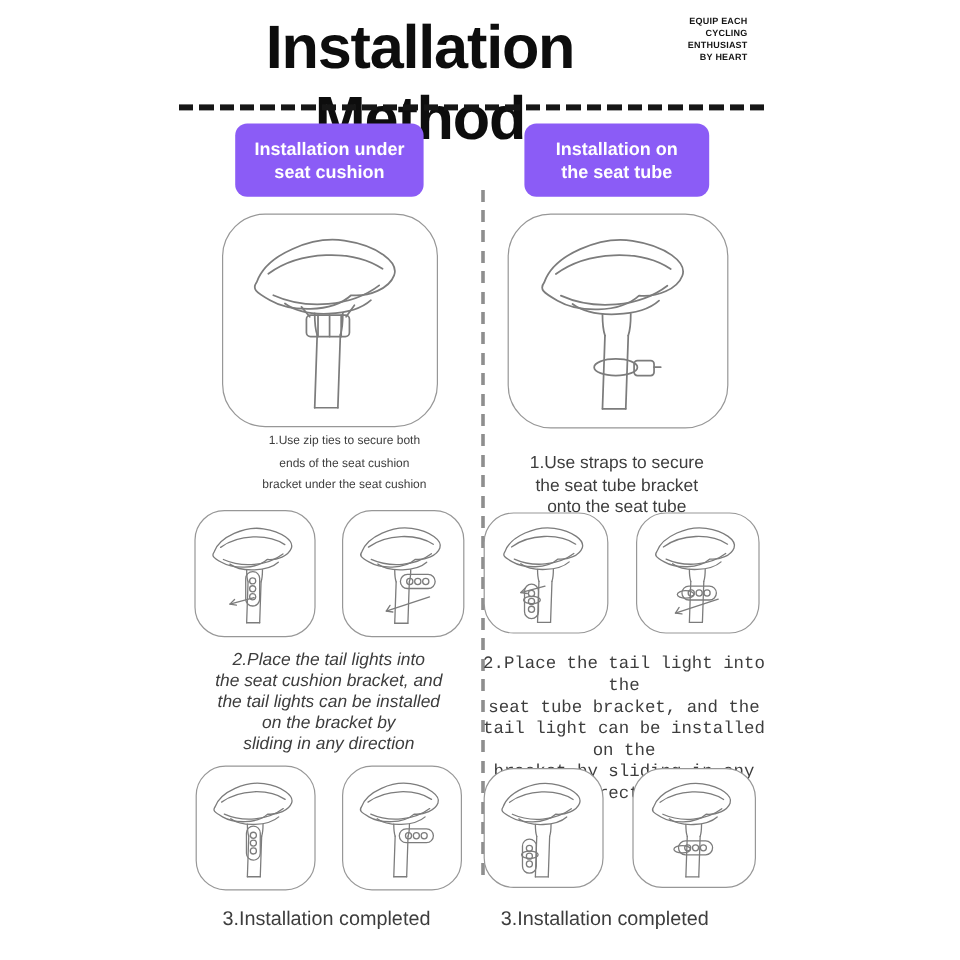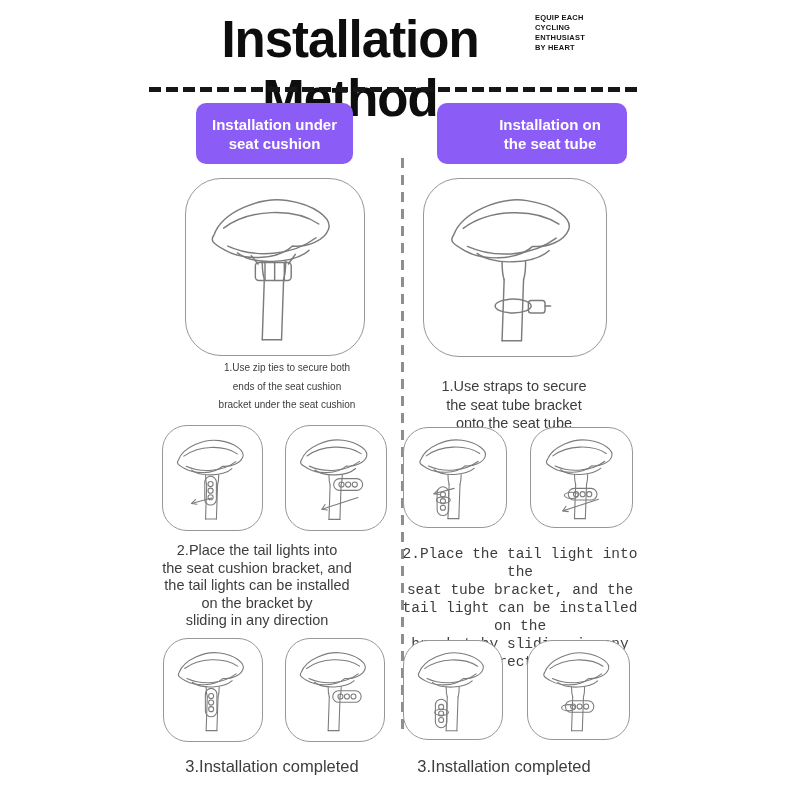--- a/index.html
+++ b/index.html
@@ -2,34 +2,34 @@
 <html><head>
 <meta charset="utf-8">
 <style>
   html,body{margin:0;padding:0;background:#ffffff;}
   .canvas{position:relative;width:800px;height:800px;background:#ffffff;
           font-family:"Liberation Sans",sans-serif;overflow:hidden;}
   .abs{position:absolute;}
 
   .title{left:140px;top:10px;width:420px;text-align:center;
          font-size:51px;font-weight:bold;letter-spacing:-1px;color:#0d0d0d;}
-  .tagline{left:535px;top:13px;width:88px;text-align:left;
+  .tagline{left:535px;top:13px;width:88px;text-align:right;
            font-size:7.5px;line-height:10px;font-weight:bold;color:#141414;
            white-space:pre-line;letter-spacing:.2px;}
 
   .hdash{left:149px;top:87px;width:491px;height:5px;
          background:repeating-linear-gradient(90deg,#161616 0 12px,transparent 12px 17px);}
   .vdash{left:401px;top:158px;width:3px;height:572px;
          background:repeating-linear-gradient(180deg,#8e8e8e 0 10px,transparent 10px 17px);}
 
   .hbox{background:#8b5cf6;border-radius:10px;color:#ffffff;
         display:flex;align-items:center;justify-content:center;text-align:center;
         font-weight:bold;font-size:15px;line-height:19px;white-space:pre-line;}
   .hbox-left{left:196px;top:103px;width:157px;height:61px;}
-  .hbox-right{left:437px;top:103px;width:154px;height:61px;padding-left:36px;}
+  .hbox-right{left:437px;top:103px;width:154px;height:61px;}
 
   .panel{border:1.5px solid #979797;border-radius:36px;background:#fff;
          display:flex;align-items:center;justify-content:center;box-sizing:border-box;}
   .panel.small{border-radius:25px;}
   .panel svg{width:94%;height:94%;fill:none;stroke:#7c7c7c;
              stroke-linecap:round;stroke-linejoin:round;}
   svg.art-lg{stroke-width:1.05px;}
   svg.art-sm{stroke-width:1.4px;}
 
   .p-l1{left:185px;top:178px;width:180px;height:178px;}
@@ -39,21 +39,21 @@
   .p-r2a{left:403px;top:427px;width:104px;height:101px;}
   .p-r2b{left:530px;top:427px;width:103px;height:101px;}
   .p-l3a{left:163px;top:638px;width:100px;height:104px;}
   .p-l3b{left:285px;top:638px;width:100px;height:104px;}
   .p-r3a{left:403px;top:640px;width:100px;height:100px;}
   .p-r3b{left:527px;top:640px;width:103px;height:100px;}
 
   .step-text{color:#3d3d3d;text-align:center;white-space:pre-line;}
   .t-s1l{left:147px;top:359px;width:280px;font-size:10px;line-height:18.5px;}
   .t-s1r{left:404px;top:377px;width:220px;font-size:14.5px;line-height:18.5px;}
-  .t-s2l{left:113px;top:542px;width:288px;font-size:14.5px;line-height:17.5px;}
+  .t-s2l{left:130px;top:542px;width:288px;font-size:14.5px;line-height:17.5px;font-style:italic;}
   .t-s2r{left:392px;top:545px;width:256px;font-size:14.5px;line-height:18px;font-family:Liberation Mono, monospace;}
   .t-s3l{left:142px;top:757px;width:260px;font-size:16.5px;}
   .t-s3r{left:374px;top:757px;width:260px;font-size:16.5px;}
 </style>
 </head>
 <body>
 
 <svg width="0" height="0" style="position:absolute" aria-hidden="true">
   <defs>
     <g id="g-saddle">

